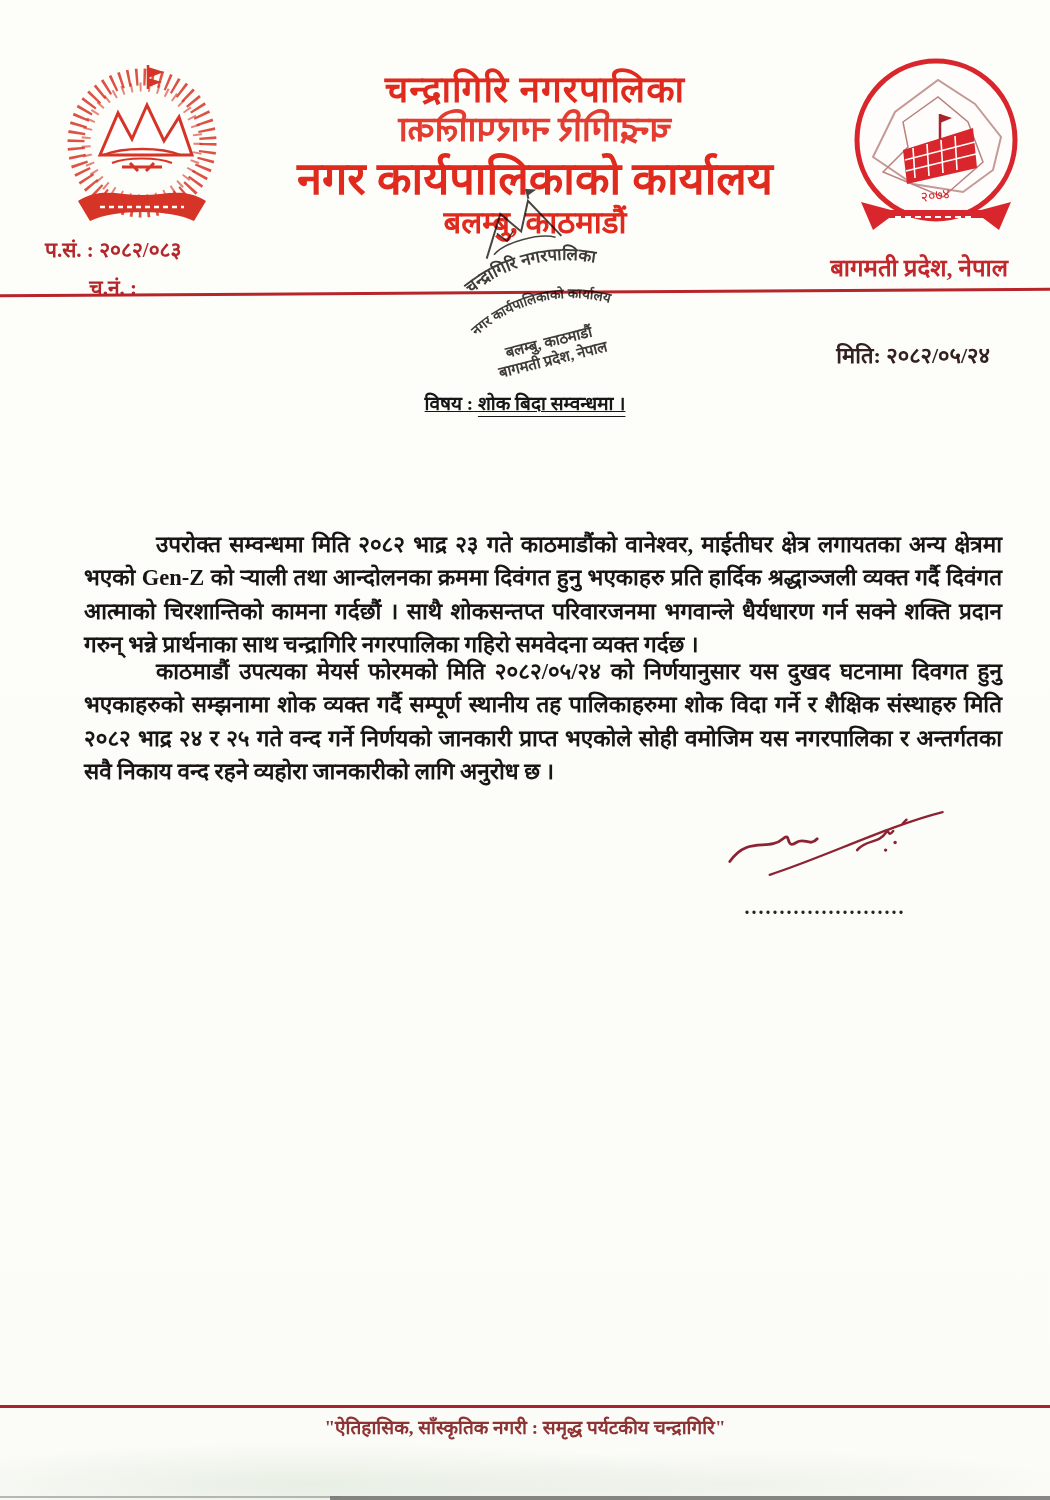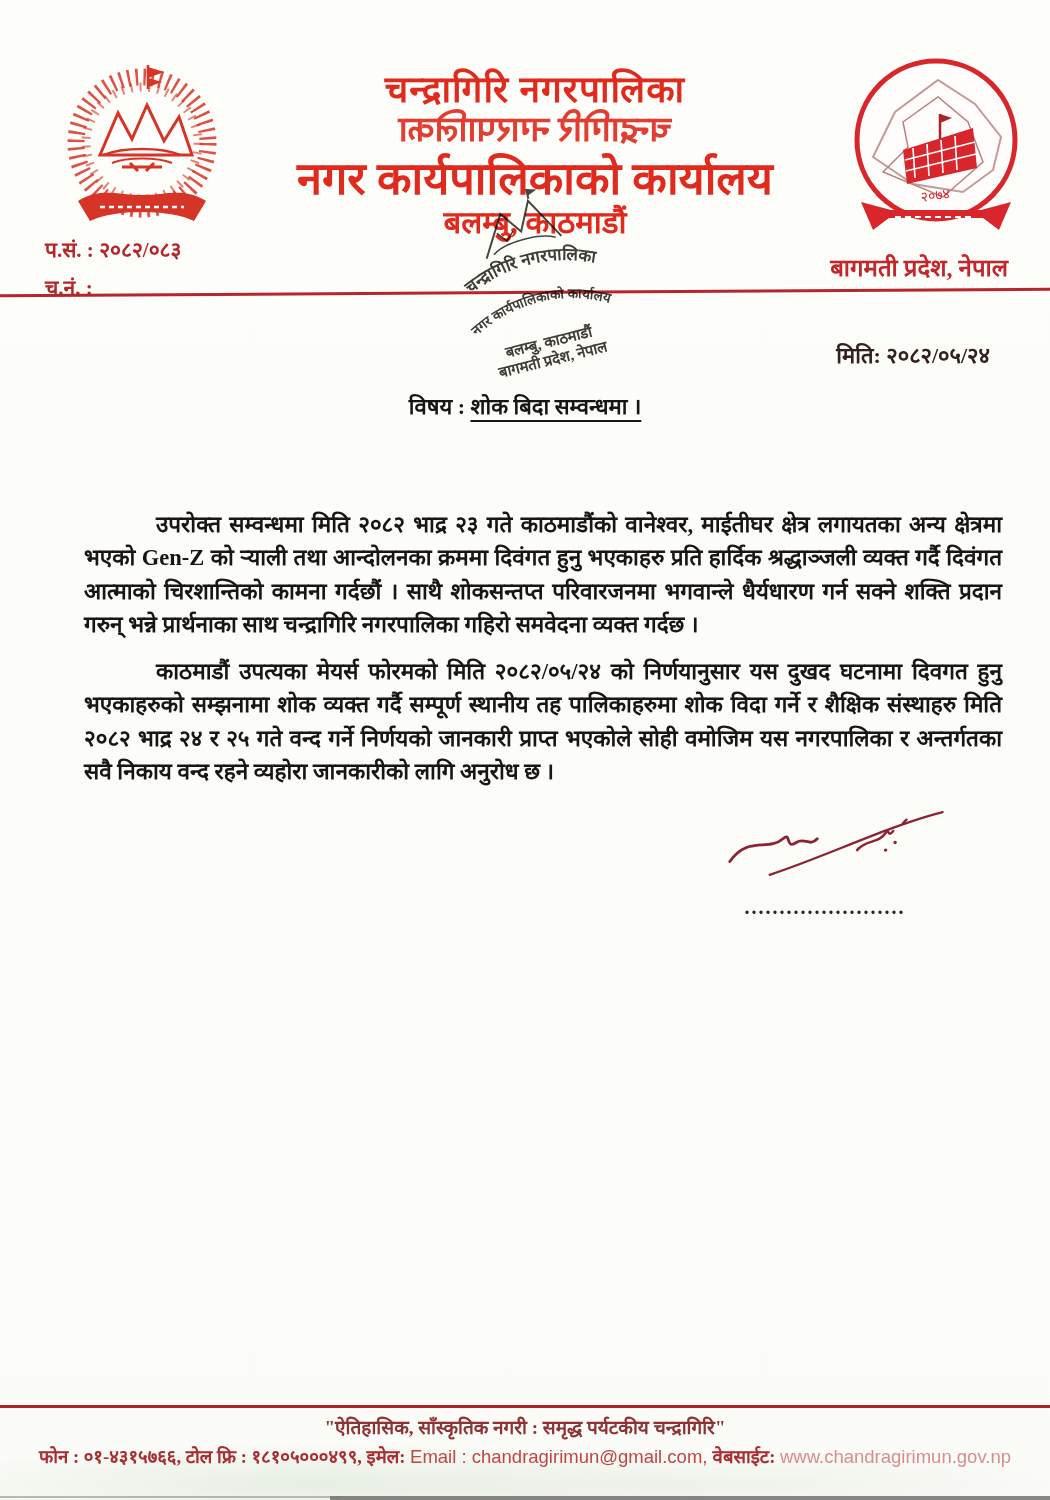--- a/index.html
+++ b/index.html
@@ -11,32 +11,32 @@
       radial-gradient(ellipse 500px 50px at 70% 99%, rgba(190,205,185,.2), transparent 70%),
       linear-gradient(#fdfdfa,#fbfbf7);
     overflow:hidden;
   }
   .abs{position:absolute;}
   
   .title1{top:62px;left:250px;width:570px;text-align:center;font-size:37px;font-weight:bold;color:#e02a1e;letter-spacing:1px;}
   .title-mirror{top:104px;left:250px;width:570px;text-align:center;font-size:35px;font-weight:bold;color:#e23327;transform:scaleX(-1);opacity:.95;}
   .title2{top:146px;left:200px;width:670px;text-align:center;font-size:45px;font-weight:bold;color:#e02a1e;}
   .title3{top:200px;left:250px;width:570px;text-align:center;font-size:31px;font-weight:bold;color:#e02a1e;}
-  .refs{top:232px;left:45px;font-size:21px;font-weight:bold;color:#b3272b;line-height:1.8;}
+  .refs{top:232px;left:45px;font-size:21px;font-weight:bold;color:#b3272b;line-height:1.8;text-align:center;}
   .province{top:250px;right:42px;font-size:24px;font-weight:bold;color:#c2272b;}
   .dateline{top:308px;right:60px;font-size:22px;font-weight:bold;color:#33211f;margin-top:31px;}
   .divider{top:291px;left:0;width:1052px;height:3px;background:#b5252a;transform:rotate(-0.35deg);}
   
   .stamp{top:186px;left:405px;width:256px;height:186px;transform:rotate(-14deg);mix-blend-mode:multiply;opacity:.92;}
   
-  .subject{top:390px;left:0;width:1050px;text-align:center;font-size:22px;font-weight:bold;color:#161616;}
+  .subject{top:390px;left:0;width:1050px;text-align:center;font-size:19px;font-weight:bold;color:#161616;text-decoration:underline;}
   .subject .u{text-decoration:underline;text-underline-offset:6px;}
   
   .para{left:84px;width:918px;font-size:22.5px;font-weight:600;color:#191514;text-align:justify;line-height:1.48;text-indent:72px;}
-  .p1{top:508px;}
+  .p1{top:528px;}
   .p2{top:655px;}
   
   .sigblock{top:795px;right:75px;width:300px;text-align:center;color:#141414;}
   .sig-svg{width:250px;height:95px;margin-left:30px;}
   .dots{font-size:20px;font-weight:bold;letter-spacing:2px;color:#222;margin-top:2px;}
   .signame{font-size:24px;font-weight:bold;margin-top:8px;}
   .sigtitle{font-size:24px;font-weight:bold;margin-top:10px;}
   
   .footline{top:1405px;left:0;width:1050px;height:3px;background:#a8232a;}
   .tagline{top:1414px;left:0;width:1050px;text-align:center;font-size:19px;font-weight:bold;color:#8d3334;}
@@ -141,19 +141,16 @@
         <path d="M196,30 l4,-4" stroke-width="2.6"></path>
       </g>
       <circle cx="178" cy="58" r="1.8" fill="#8c2332"></circle>
       <circle cx="188" cy="50" r="1.8" fill="#8c2332"></circle>
     </svg>
     <div class="dots">.......................</div>
   </div>
 
   <div class="abs footline"></div>
   <div class="abs tagline">"ऐतिहासिक, साँस्कृतिक नगरी : समृद्ध पर्यटकीय चन्द्रागिरि"</div>
-  <div class="abs contact">
-    <span class="np">फोन : ०१-४३१५७६६, टोल फ्रि : १८१०५०००४९९, इमेल: </span><span class="en">Email : chandragirimun@gmail.com, </span><span class="np">वेबसाईट: </span><span class="web">www.chandragirimun.gov.np</span>
-  </div>
 
   <div class="abs scan-edge"></div>
   <div class="abs scan-edge2"></div>
 </div>
 
 </body></html>

